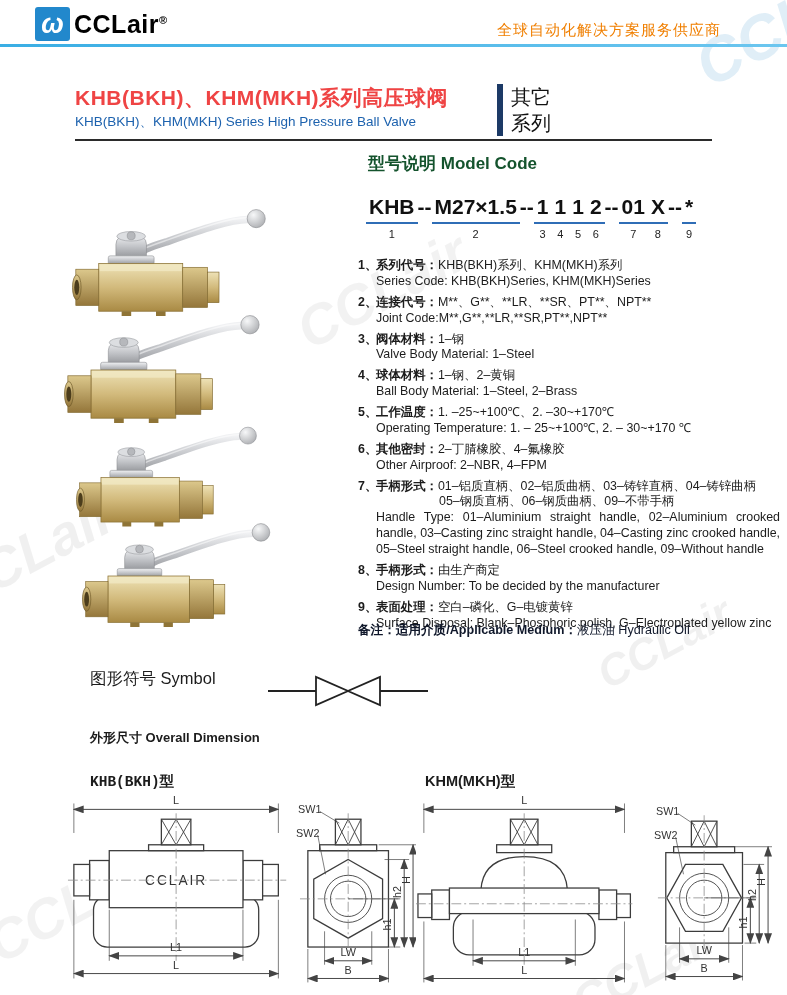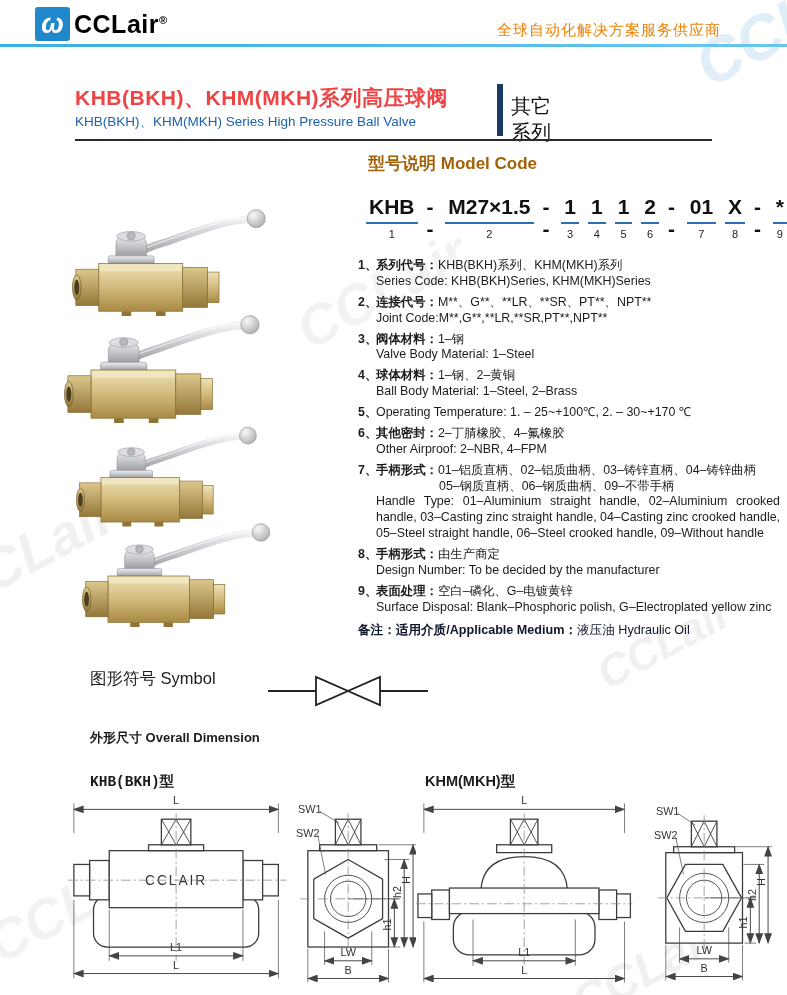--- a/index.html
+++ b/index.html
@@ -20,26 +20,26 @@
   .logo-word sup { font-size:11px; vertical-align:9px; }
   .tagline { position:absolute; right:66px; top:21px; color:#f07f00; font-weight:normal; font-size:15px; letter-spacing:1px; }
   .header-rule { position:absolute; left:0; top:44px; width:787px; height:3px;
                  background:linear-gradient(90deg,#3aaee4,#6cc6ef); }
 
   
   .title-zh { position:absolute; left:75px; top:84px; font-size:21px; font-weight:bold; color:#ef4444; letter-spacing:0.5px; }
   .title-en { position:absolute; left:75px; top:113px; font-size:13.5px; color:#1d62ae; }
   .side-tab { position:absolute; left:497px; top:84px; display:flex; }
   .side-bar { width:6px; height:52px; background:#1c3a66; margin-right:8px; }
-  .side-text { font-family:"Liberation Serif", serif; font-size:20px; line-height:26px; color:#111;margin-top:9px; }
+  .side-text { font-family:"Liberation Serif", serif; font-size:20px; line-height:26px; color:#111; }
   .title-rule { position:absolute; left:75px; top:139px; width:637px; height:2px; background:#2b2b2b; }
 
   
-  .model-heading { position:absolute; left:368px; top:152px; font-size:17px; font-weight:bold; color:#a16207; }
-  .code-row { position:absolute; left:366px; top:196px; display:flex; align-items:flex-start; gap:9px;
+  .model-heading { position:absolute; left:368px; top:152px; font-size:17px; font-weight:bold; color:#14532d; }
+  .code-row { position:absolute; left:366px; top:196px; display:flex; align-items:flex-start; 
               font-size:21px; font-weight:bold; color:#111; }
   .seg { display:flex; flex-direction:column; align-items:center; }
   .seg-text { border-bottom:2px solid #2f6db6; padding:0 3px 4px 3px; line-height:1.05; }
   .seg-num { font-size:11px; font-weight:normal; margin-top:4px; color:#222; }
   .sep { line-height:1.05; }
 
   
   .specs { position:absolute; left:358px; top:258px; width:422px; font-size:12.4px; line-height:1.28; color:#1c1c1c; }
   .spec { position:relative; padding-left:18px; margin-bottom:5px; }
   .spec-num { position:absolute; left:0; top:0; font-weight:bold; }
@@ -213,20 +213,21 @@
       <div class="spec-zh"><span class="b">阀体材料：</span><span>1–钢</span></div>
       <div class="spec-en">Valve Body Material: 1–Steel</div>
     </div>
     <div class="spec">
       <span class="spec-num">4、</span>
       <div class="spec-zh"><span class="b">球体材料：</span><span>1–钢、2–黄铜</span></div>
       <div class="spec-en">Ball Body Material: 1–Steel, 2–Brass</div>
     </div>
     <div class="spec">
       <span class="spec-num">5、</span>
+      <div class="spec-zh"><span class="b">工作温度：</span><span>1. –25~+100℃、2. –30~+170℃</span></div>
       <div class="spec-en">Operating Temperature: 1. – 25~+100℃,  2. – 30~+170 ℃</div>
     </div>
     <div class="spec">
       <span class="spec-num">6、</span>
       <div class="spec-zh"><span class="b">其他密封：</span><span>2–丁腈橡胶、4–氟橡胶</span></div>
       <div class="spec-en">Other Airproof: 2–NBR, 4–FPM</div>
     </div>
     <div class="spec">
       <span class="spec-num">7、</span>
       <div class="spec-zh"><span class="b">手柄形式：</span><span>01–铝质直柄、02–铝质曲柄、03–铸锌直柄、04–铸锌曲柄</span></div>

